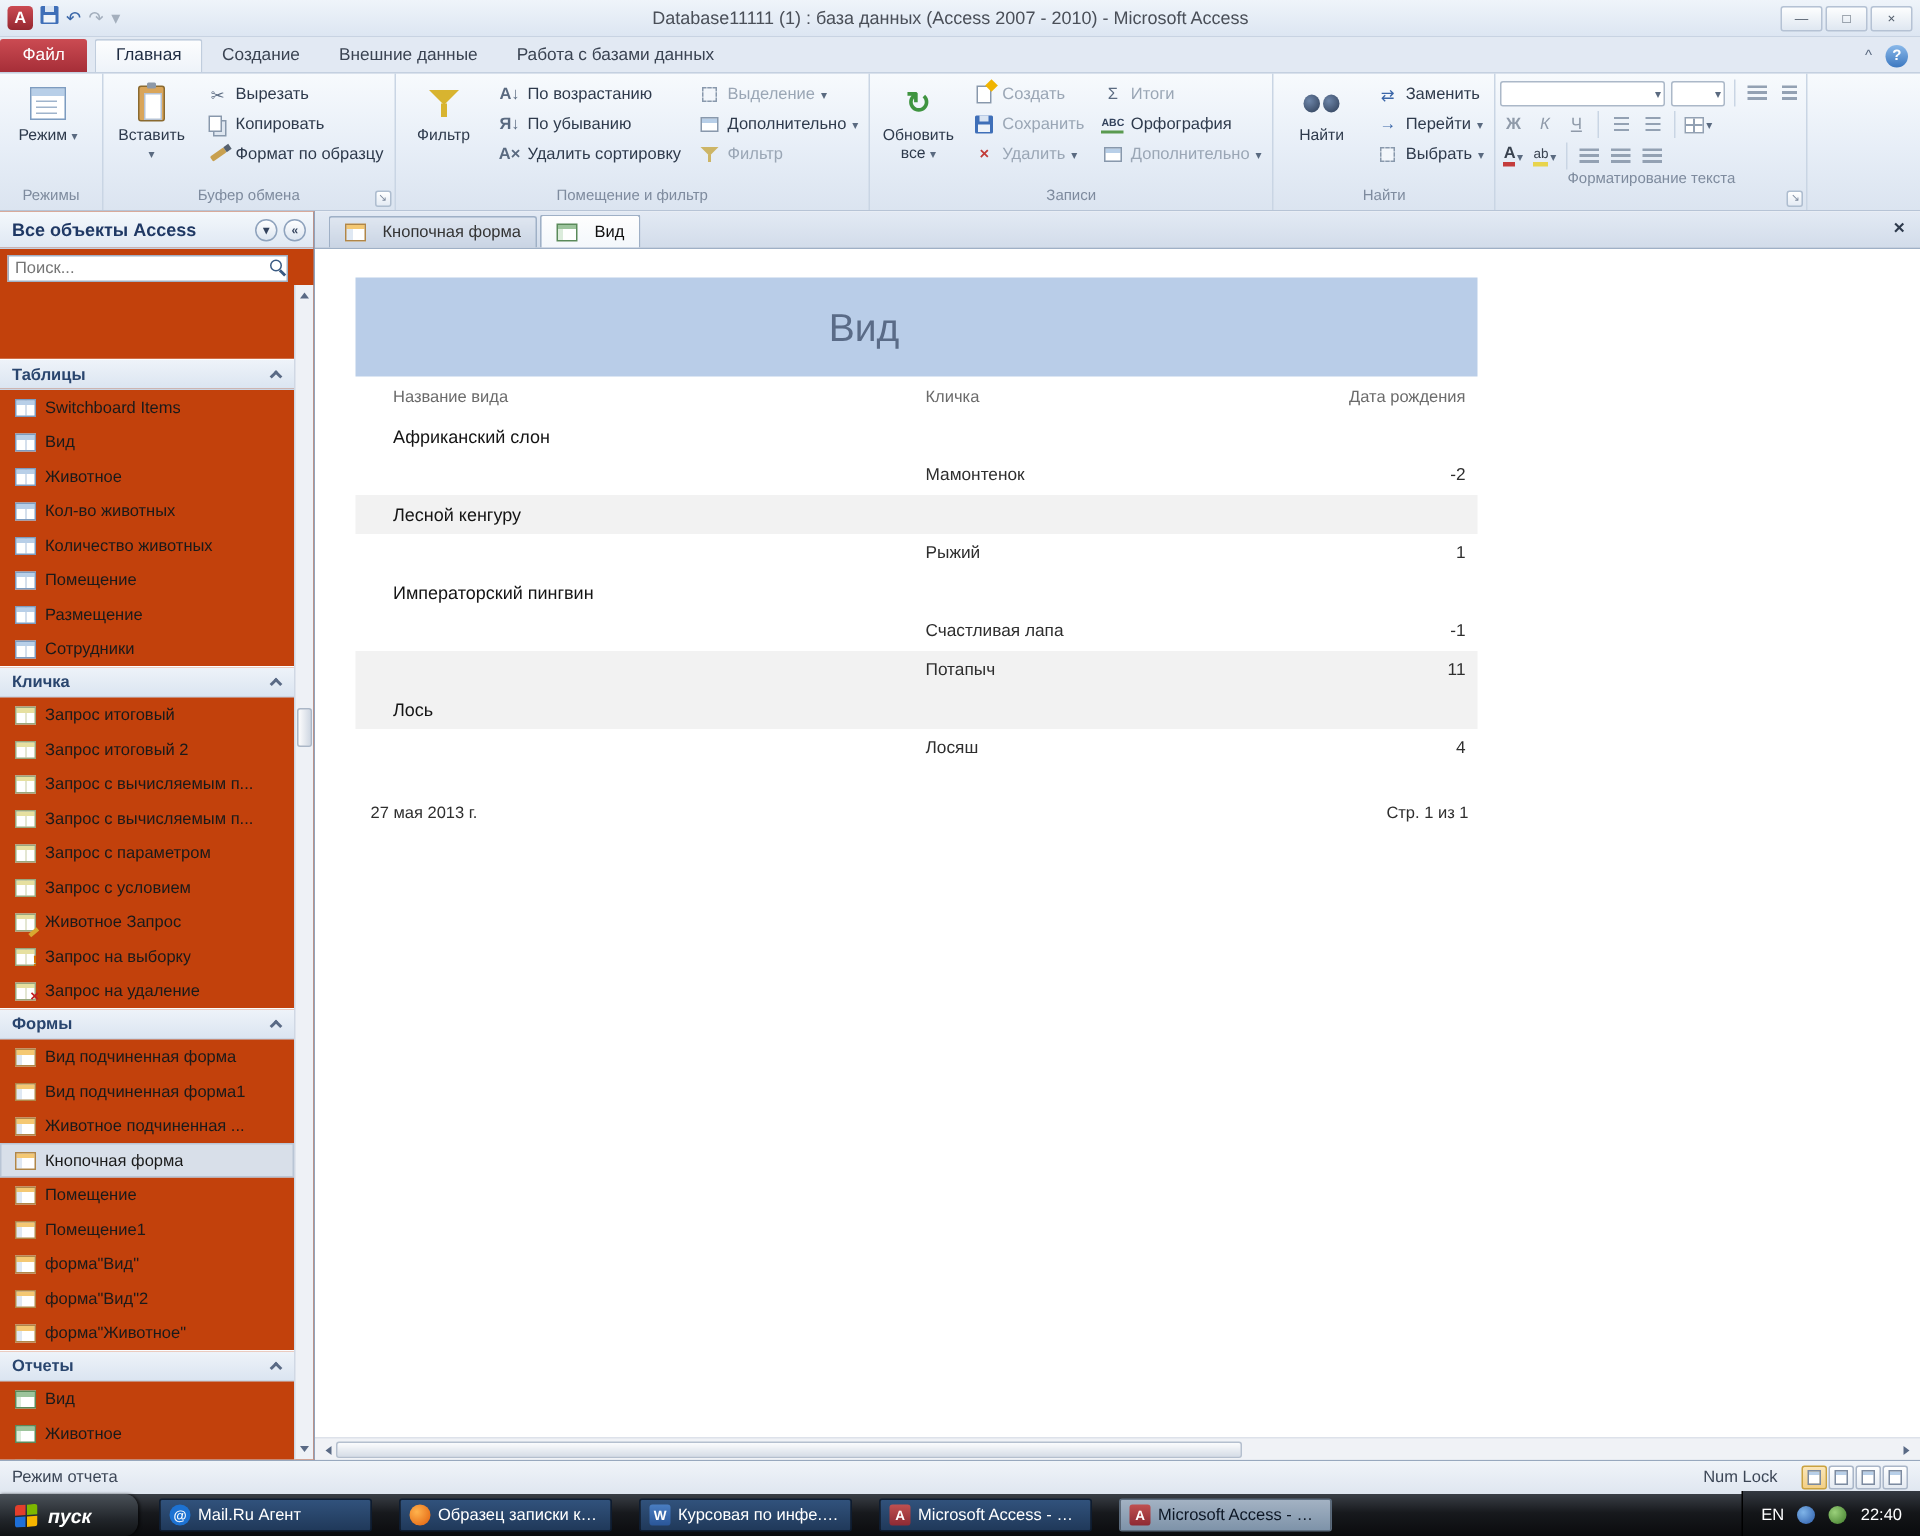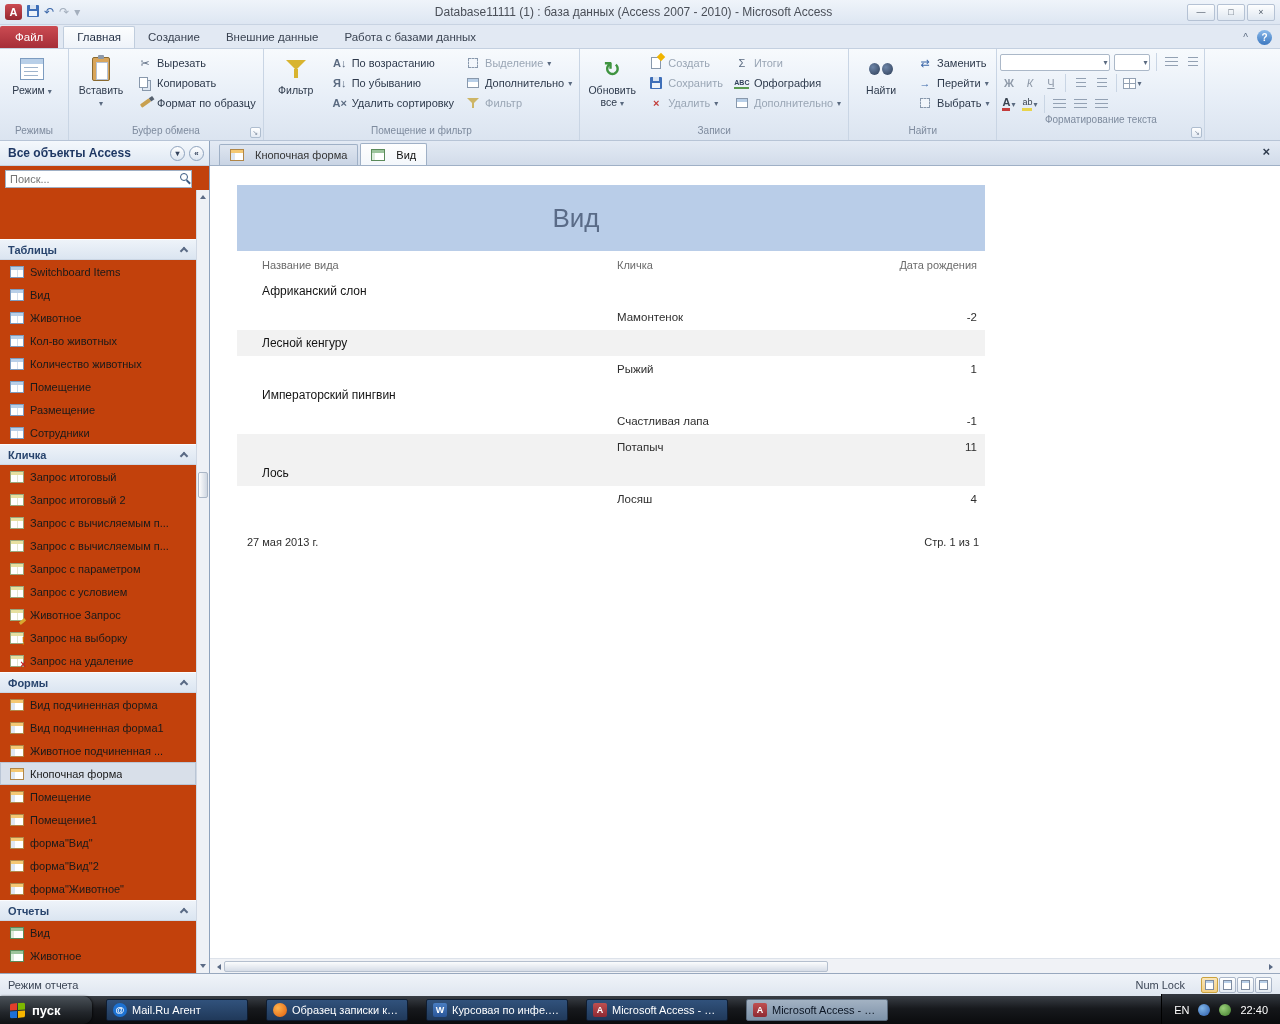--- a/index.html
+++ b/index.html
@@ -179,21 +179,21 @@
     display:flex; align-items:center; justify-content:center; }
   .sb-viewbtn.active { background:linear-gradient(#fbe6b8,#f3cf84); border-color:#caa23f; }
   .mini-doc { width:9px; height:10px; border:1px solid #7d8ba0; background:linear-gradient(#b8cfe8 0 2px,#fff 2px); }
 
   
   .taskbar { flex:none; height:28px; background:linear-gradient(#3a3f46,#17191d 45%,#0a0b0d); display:flex; align-items:center; }
   .start-btn { height:28px; width:92px; flex:none; background:linear-gradient(#4a5158,#22262b 60%,#101214); display:flex; align-items:center; gap:7px;
     padding:0 10px; border-radius:0 9px 9px 0; box-shadow:1px 0 2px rgba(0,0,0,.6); }
   .start-flag { width:15px; height:15px; display:grid; grid-template-columns:1fr 1fr; grid-template-rows:1fr 1fr; gap:1px; border-radius:2px; overflow:hidden; transform:skewY(-4deg); flex:none; }
   .sf-r { background:#e33e2b; } .sf-g { background:#7db700; } .sf-b { background:#1e6fd8; } .sf-y { background:#f7b500; }
-  .start-label { color:#fff; font-weight:bold; font-size:13px; }
+  .start-label { color:#fff; font-weight:bold; font-style:italic; font-size:13px; }
   .task-btns { display:flex; gap:18px; margin-left:14px; flex:1; min-width:0; }
   .task-btn { width:142px; height:22px; flex:none; background:linear-gradient(#31527c,#20395a); border:1px solid #0e1c30; border-radius:2px;
     display:flex; align-items:center; gap:5px; padding:0 6px; color:#fff; font-size:11px; }
   .task-btn.active { background:linear-gradient(#a3b2c3,#7e93a9); color:#0c1624; border-color:#5a6a7c; }
   .task-label { overflow:hidden; white-space:nowrap; text-overflow:ellipsis; }
   .task-ico { width:14px; height:14px; flex:none; border-radius:2px; position:relative; font-size:9px; font-weight:bold; color:#fff;
     display:flex; align-items:center; justify-content:center; }
   .ti-mailru { background:#1d72d2; border-radius:50%; }
   .ti-web { background:radial-gradient(circle at 35% 35%, #ffb34d, #e05d0c); border-radius:50%; }
   .ti-word { background:linear-gradient(#4a7ec2,#2a5699); }

